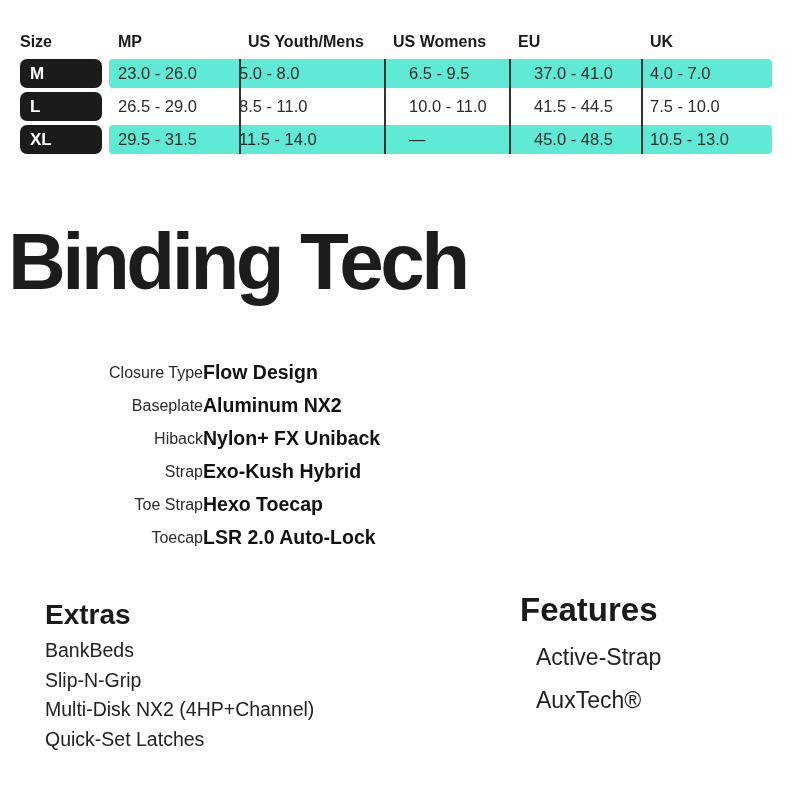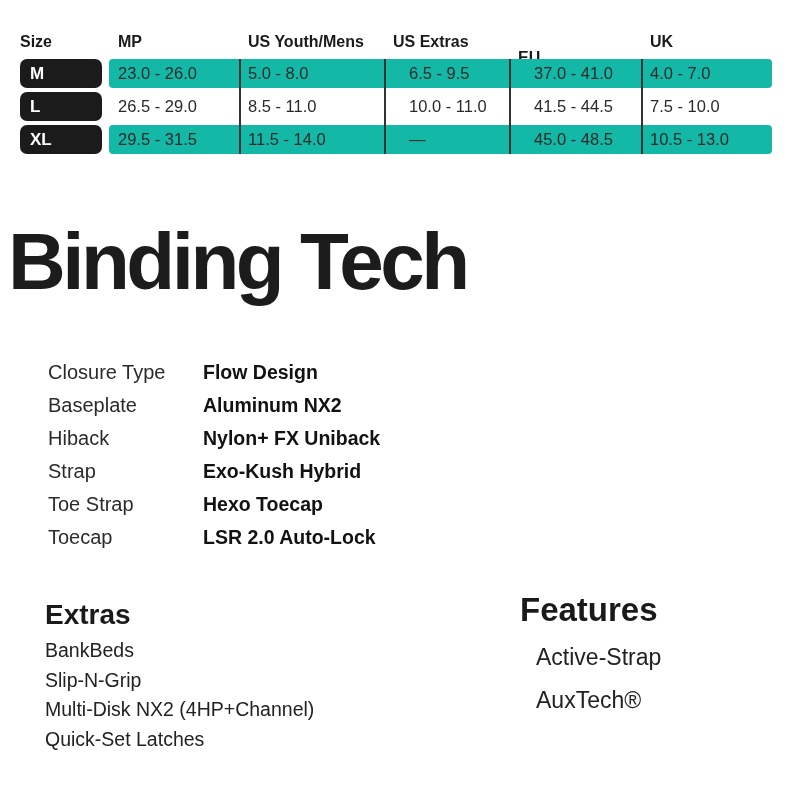--- a/index.html
+++ b/index.html
@@ -14,38 +14,38 @@
 
   
   .size-table { position: absolute; top: 31px; left: 20px; width: 752px; }
   .thead, .trow { display: flex; align-items: stretch; }
   .thead { height: 22px; margin-bottom: 6px; }
   .th { font-weight: 700; font-size: 16px; color: #1a1a1a; line-height: 22px; white-space: nowrap; }
   .col-badge { width: 89px; flex: 0 0 89px; }
   .th.c1 { width: 130px; padding-left: 9px; }
   .th.c2 { width: 145px; padding-left: 9px; }
   .th.c3 { width: 125px; padding-left: 9px; }
-  .th.c4 { width: 132px; padding-left: 9px; margin-top: 16px; }
+  .th.c4 { width: 132px; padding-left: 9px; }
   .th.c5 { width: 131px; padding-left: 9px; }
 
   .trow { height: 29px; margin-bottom: 4px; }
   .badge-cell { width: 89px; flex: 0 0 89px; }
   .size-badge {
     display: flex; align-items: center;
     width: 82px; height: 29px;
     background: #1b1b1b; color: #ffffff;
     border-radius: 7px;
     font-weight: 700; font-size: 17px;
     padding-left: 10px;
   }
   .vals { display: flex; width: 663px; border-radius: 4px; }
-  .vals.gray { background: #14b8a6; }
+  .vals.gray { background: #5eead4; }
   .td { font-size: 16.5px; color: #2a2a2a; line-height: 29px; white-space: nowrap; }
   .td.c1 { width: 130px; padding-left: 9px; }
-  .td.c2 { width: 161px; padding-left: 9px; }
+  .td.c2 { width: 161px; }
   .td.c3 { width: 125px; padding-left: 9px; }
   .td.c4 { width: 116px; padding-left: 9px; }
   .td.c5 { width: 131px; padding-left: 9px; }
 
   .divider {
     position: absolute; top: 28px; width: 2px; height: 95px;
     background: #333333;
   }
   .divider.d1 { left: 219px; }
   .divider.d2 { left: 364px; }
@@ -55,21 +55,21 @@
   
   .main-heading {
     position: absolute; top: 222px; left: 8px;
     font-size: 80px; font-weight: 700; line-height: 1;
     letter-spacing: -3.5px; color: #1c1c1c; white-space: nowrap;
   }
 
   
   .spec-list { position: absolute; top: 356px; left: 48px; }
   .spec-row { display: flex; line-height: 33px; }
-  .spec-label { width: 155px; flex: 0 0 155px; font-size: 20px; font-weight: 400; color: #2b2b2b; white-space: nowrap; }
+  .spec-label { width: 155px; flex: 0 0 155px; font-size: 16px; font-weight: 400; color: #2b2b2b; white-space: nowrap; text-align: right; }
   .spec-value { font-size: 19.5px; font-weight: 700; color: #121212; white-space: nowrap; }
 
   
   .extras { position: absolute; top: 598px; left: 45px; }
   .extras-title { font-size: 28px; font-weight: 700; line-height: 34px; color: #1a1a1a; }
   .extras-list { margin-top: 4px; }
   .extras-item { font-size: 19.5px; line-height: 29.5px; color: #222222; white-space: nowrap; }
 
   
   .features { position: absolute; top: 590px; left: 520px; }
@@ -78,21 +78,21 @@
   .features-item { font-size: 23px; line-height: 43px; color: #222222; white-space: nowrap; }
 </style>
 </head>
 <body>
 
 <div class="size-table">
   <div class="thead">
     <div class="th col-badge">Size</div>
     <div class="th c1">MP</div>
     <div class="th c2">US Youth/Mens</div>
-    <div class="th c3">US Extras</div>
+    <div class="th c3">US Womens</div>
     <div class="th c4">EU</div>
     <div class="th c5">UK</div>
   </div>
 
   <div class="trow">
     <div class="badge-cell">
       <span class="size-badge">M</span>
     </div>
     <div class="vals gray">
       <div class="td c1">23.0 - 26.0</div>

